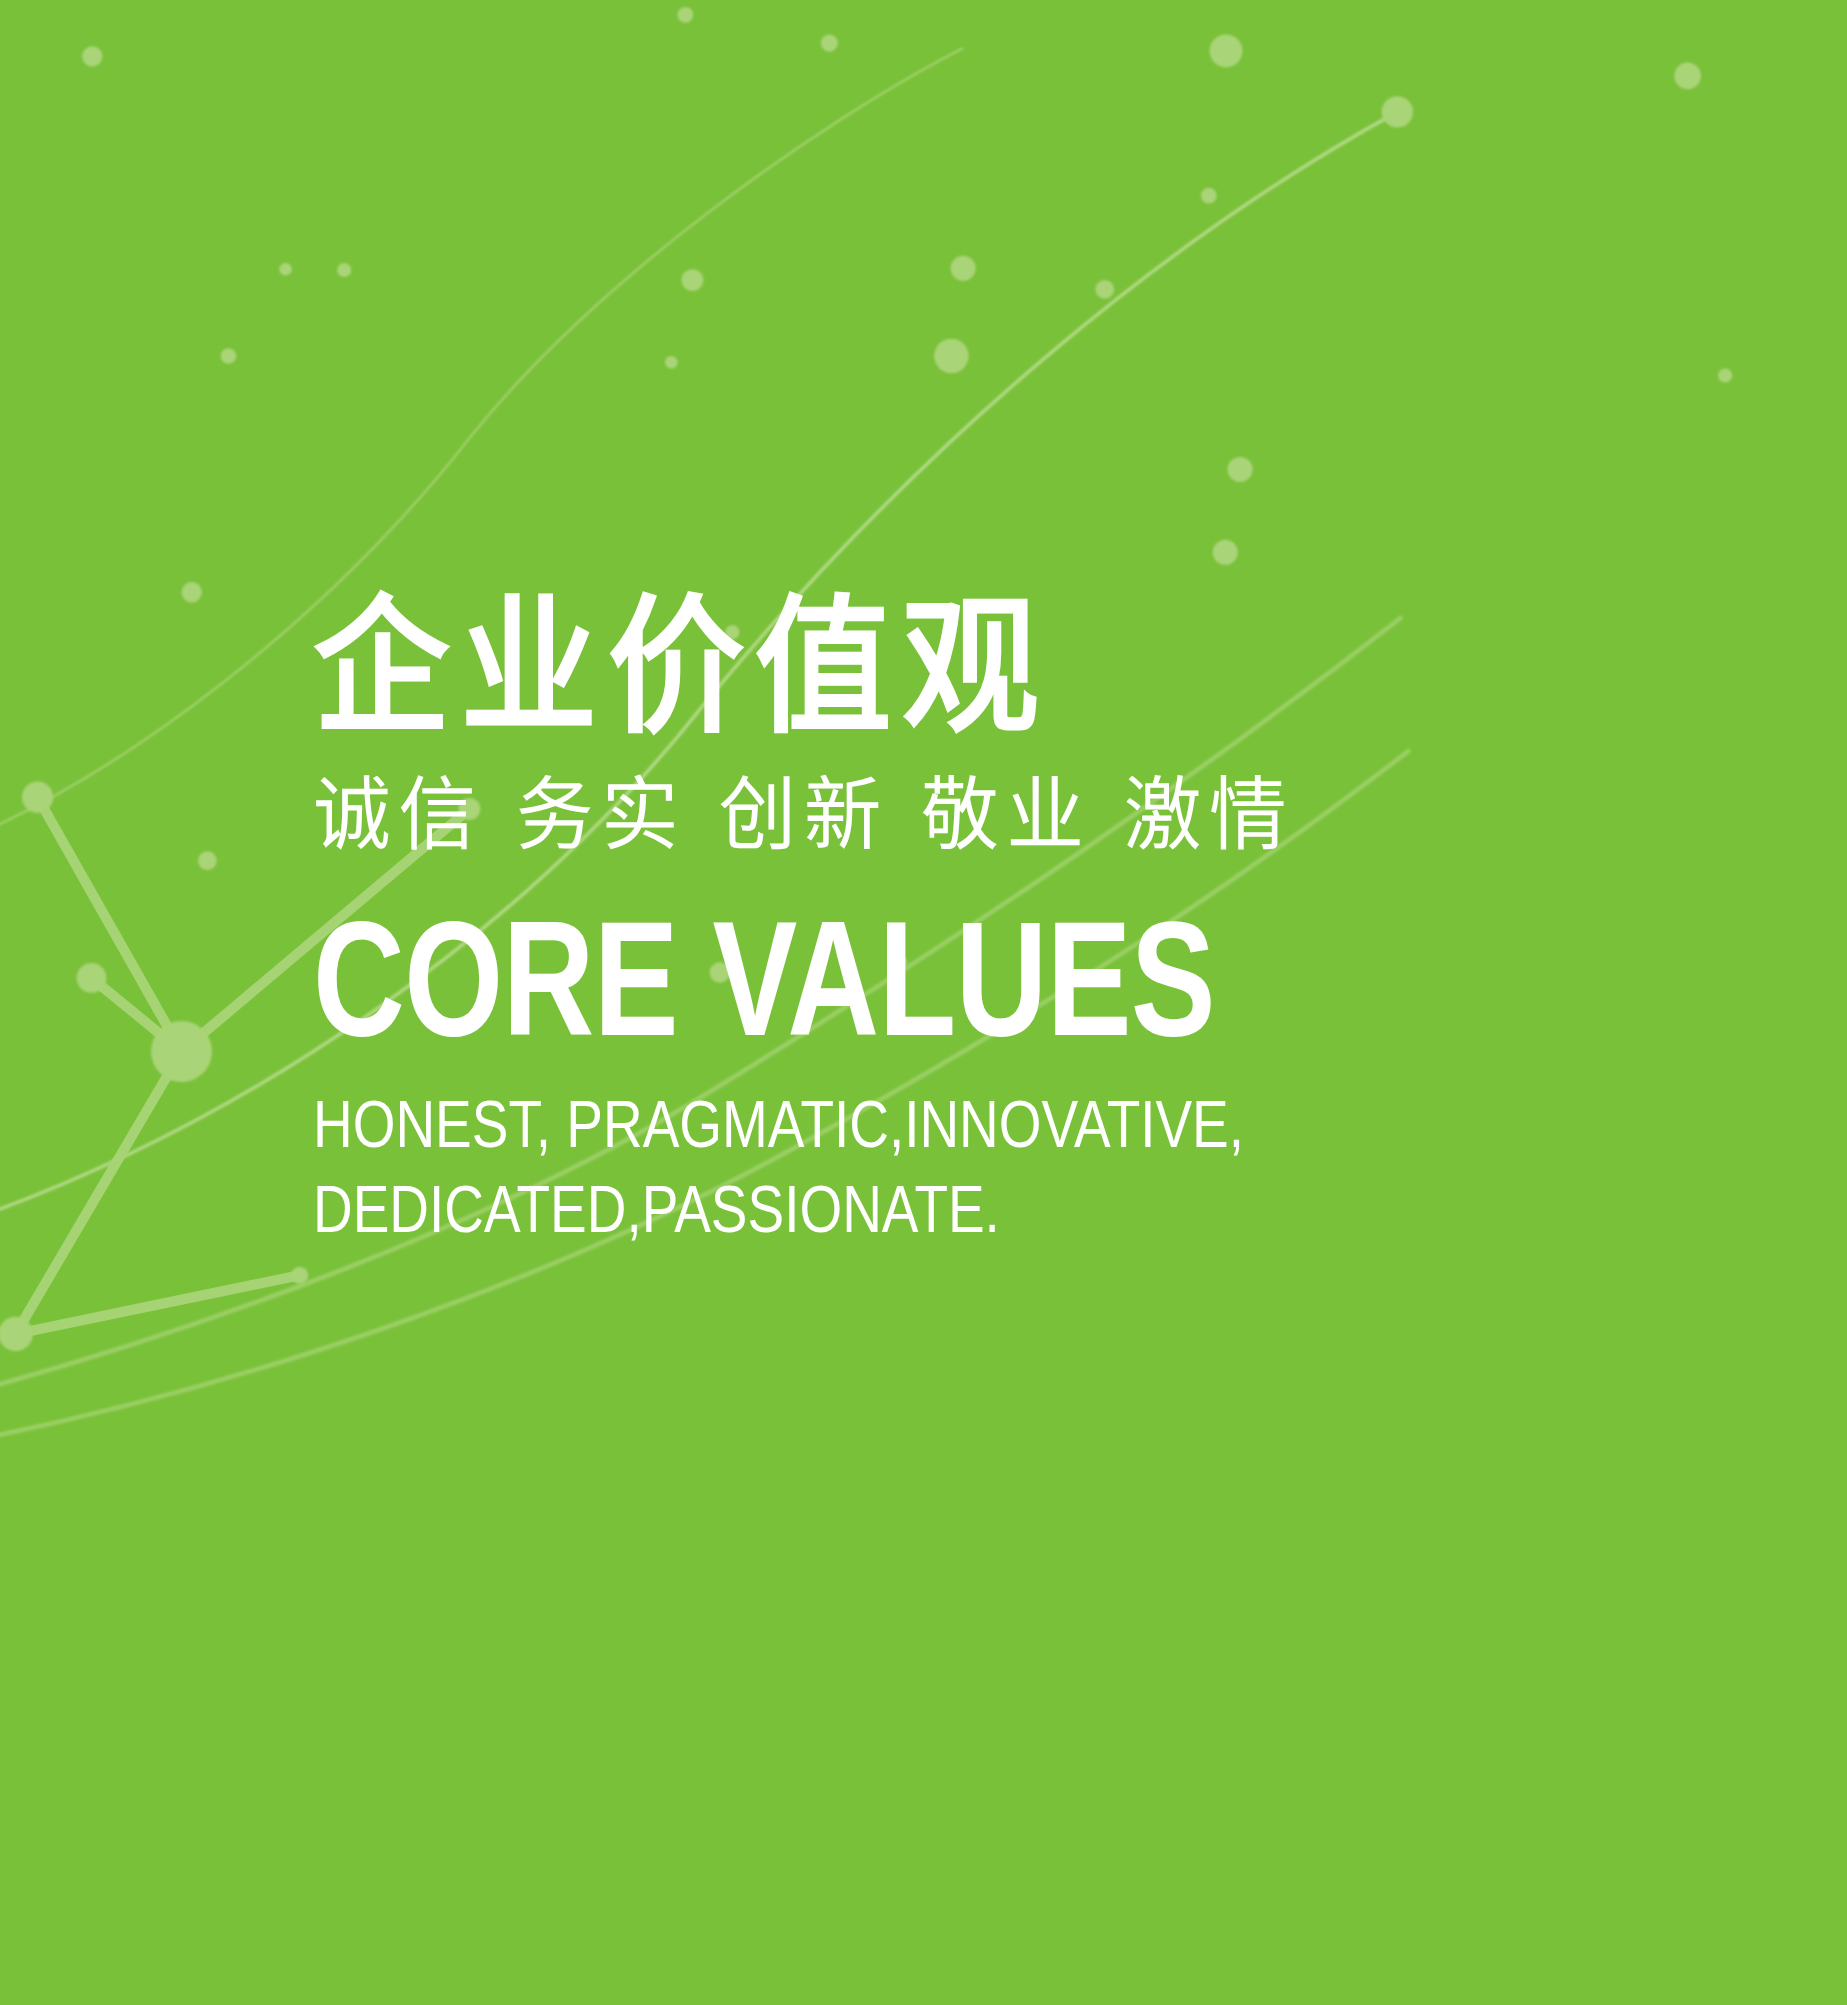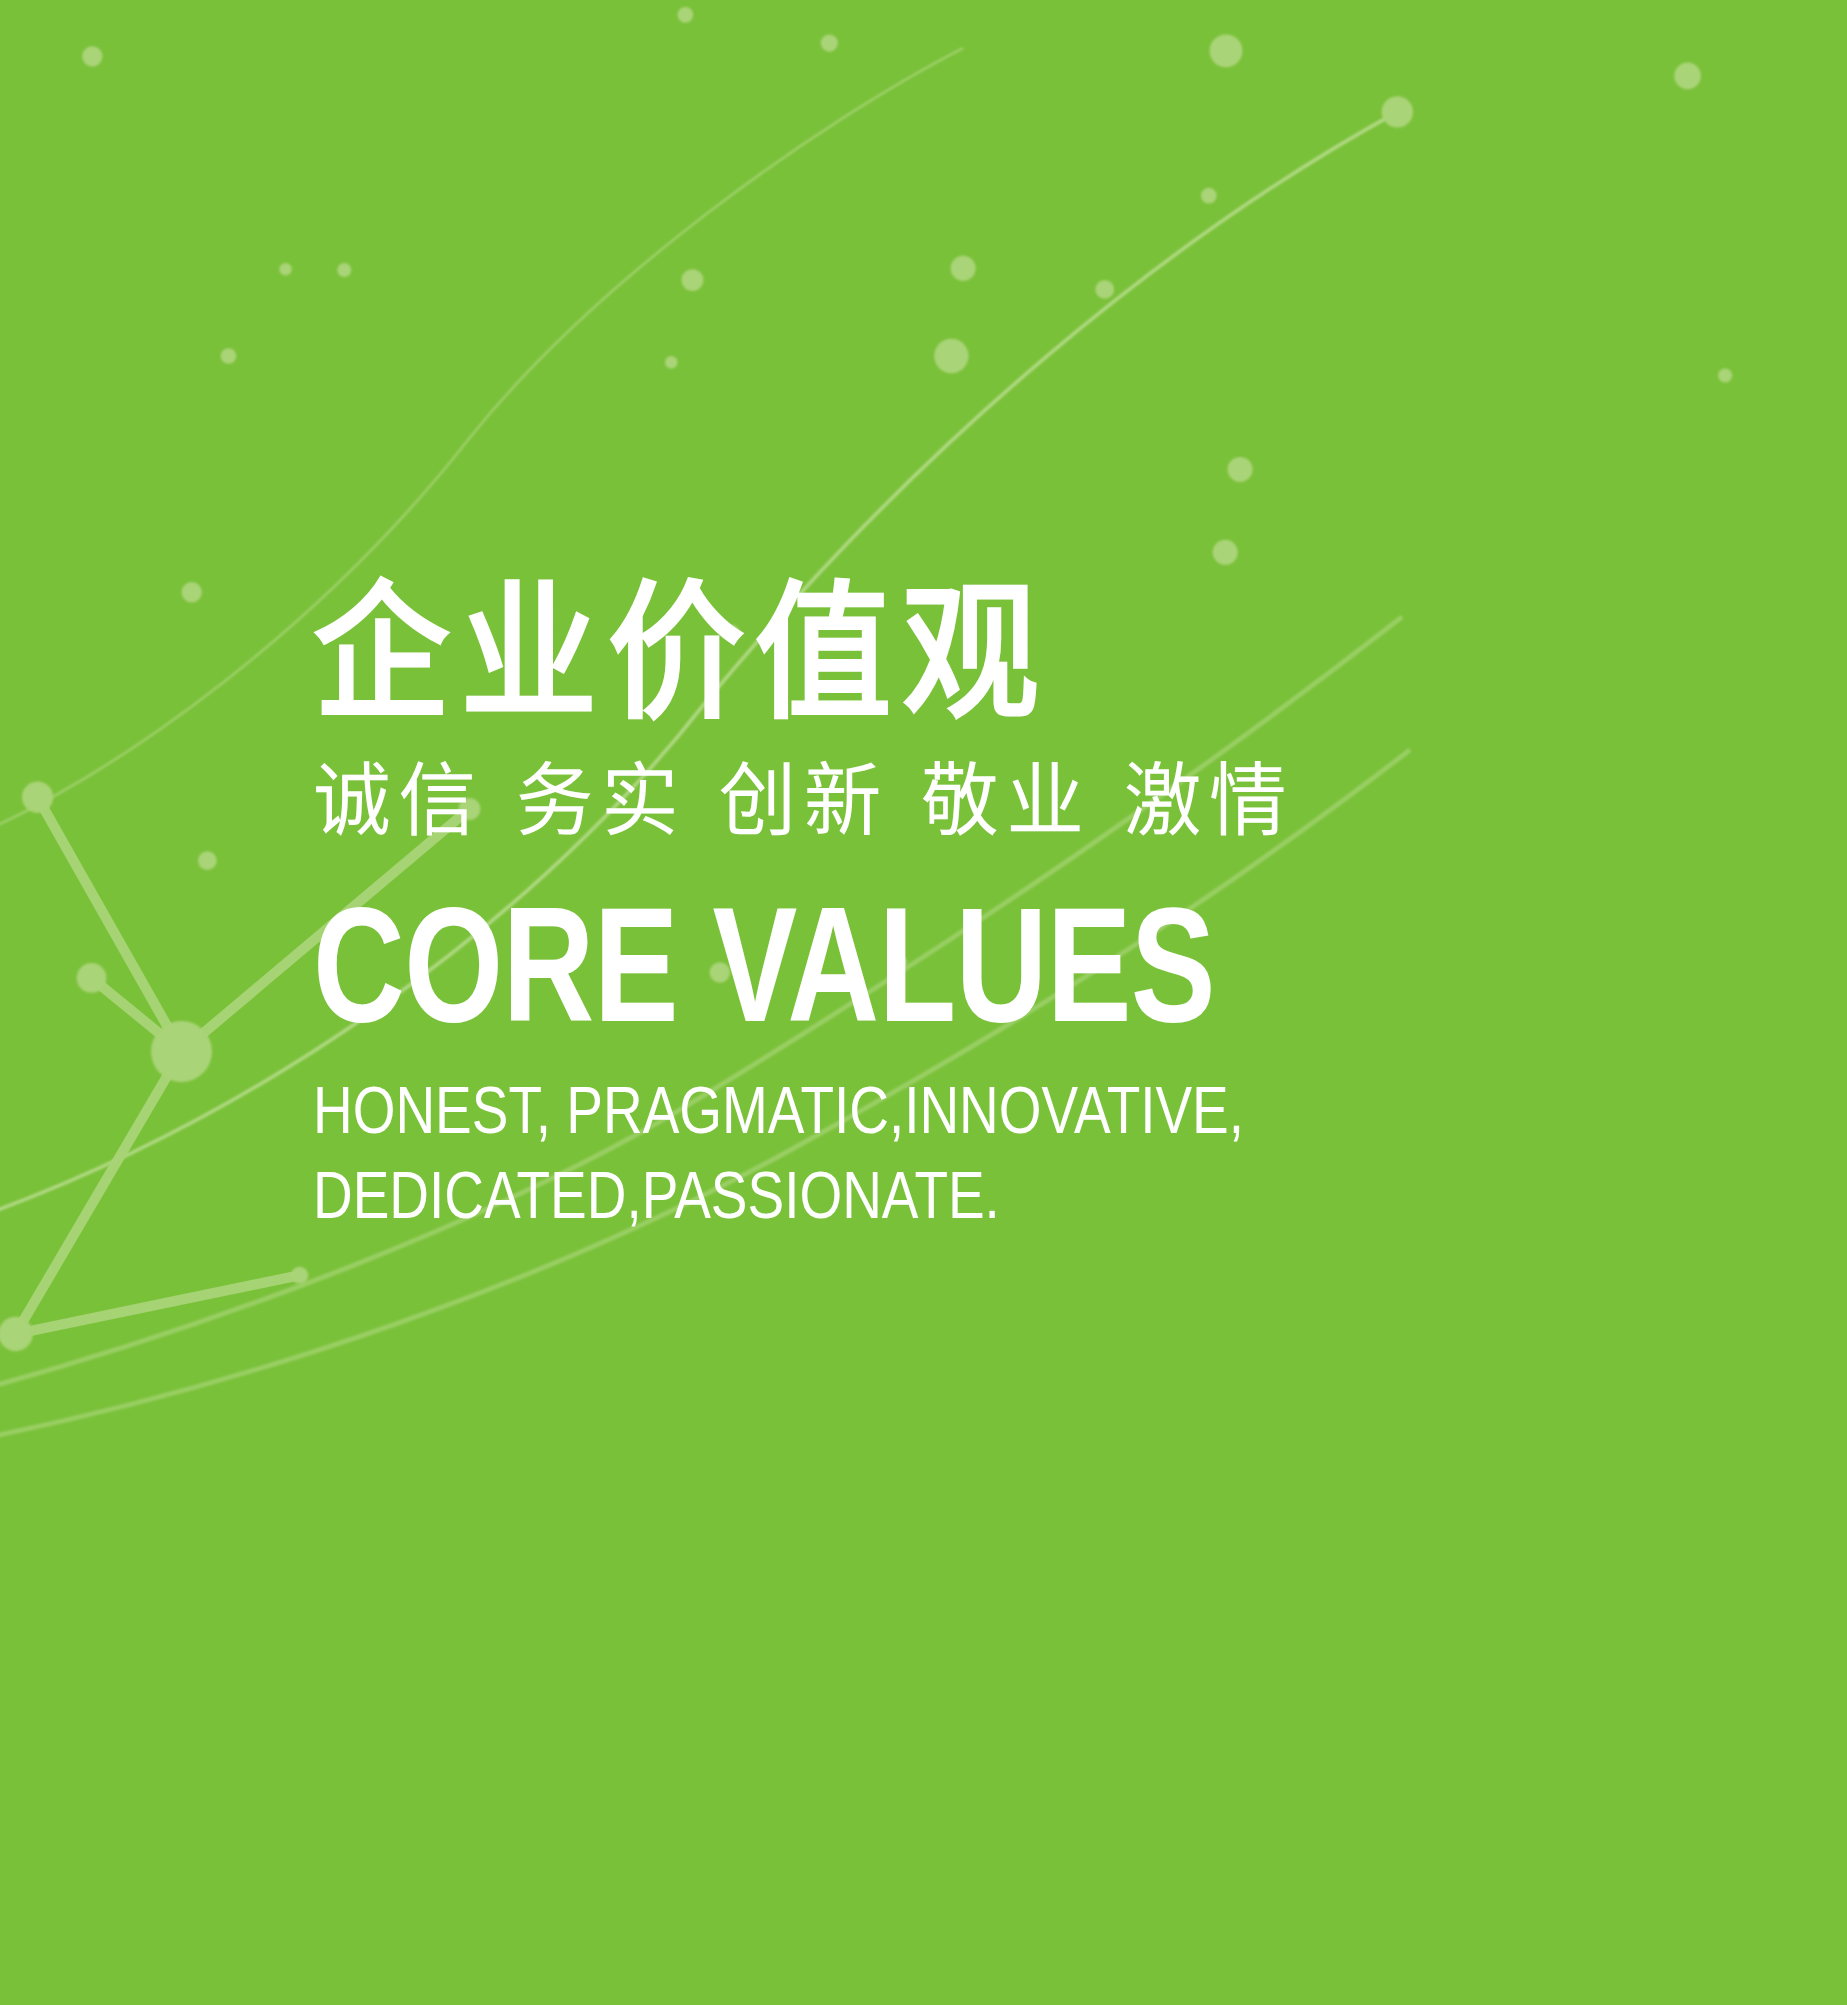--- a/index.html
+++ b/index.html
@@ -20,21 +20,21 @@
   #network-bg {
     position: absolute;
     inset: 0;
     width: 100%;
     height: 100%;
     pointer-events: none;
   }
   #content {
     position: absolute;
     left: 313px;
-    top: 579px;
+    top: 593px;
     width: 1408px;
   }
   .cn-title {
     color: #ffffff;
     font-size: 149px;
     line-height: 1.0;
     font-weight: 700;
     letter-spacing: 11px;
     margin: 0;
     white-space: nowrap;

